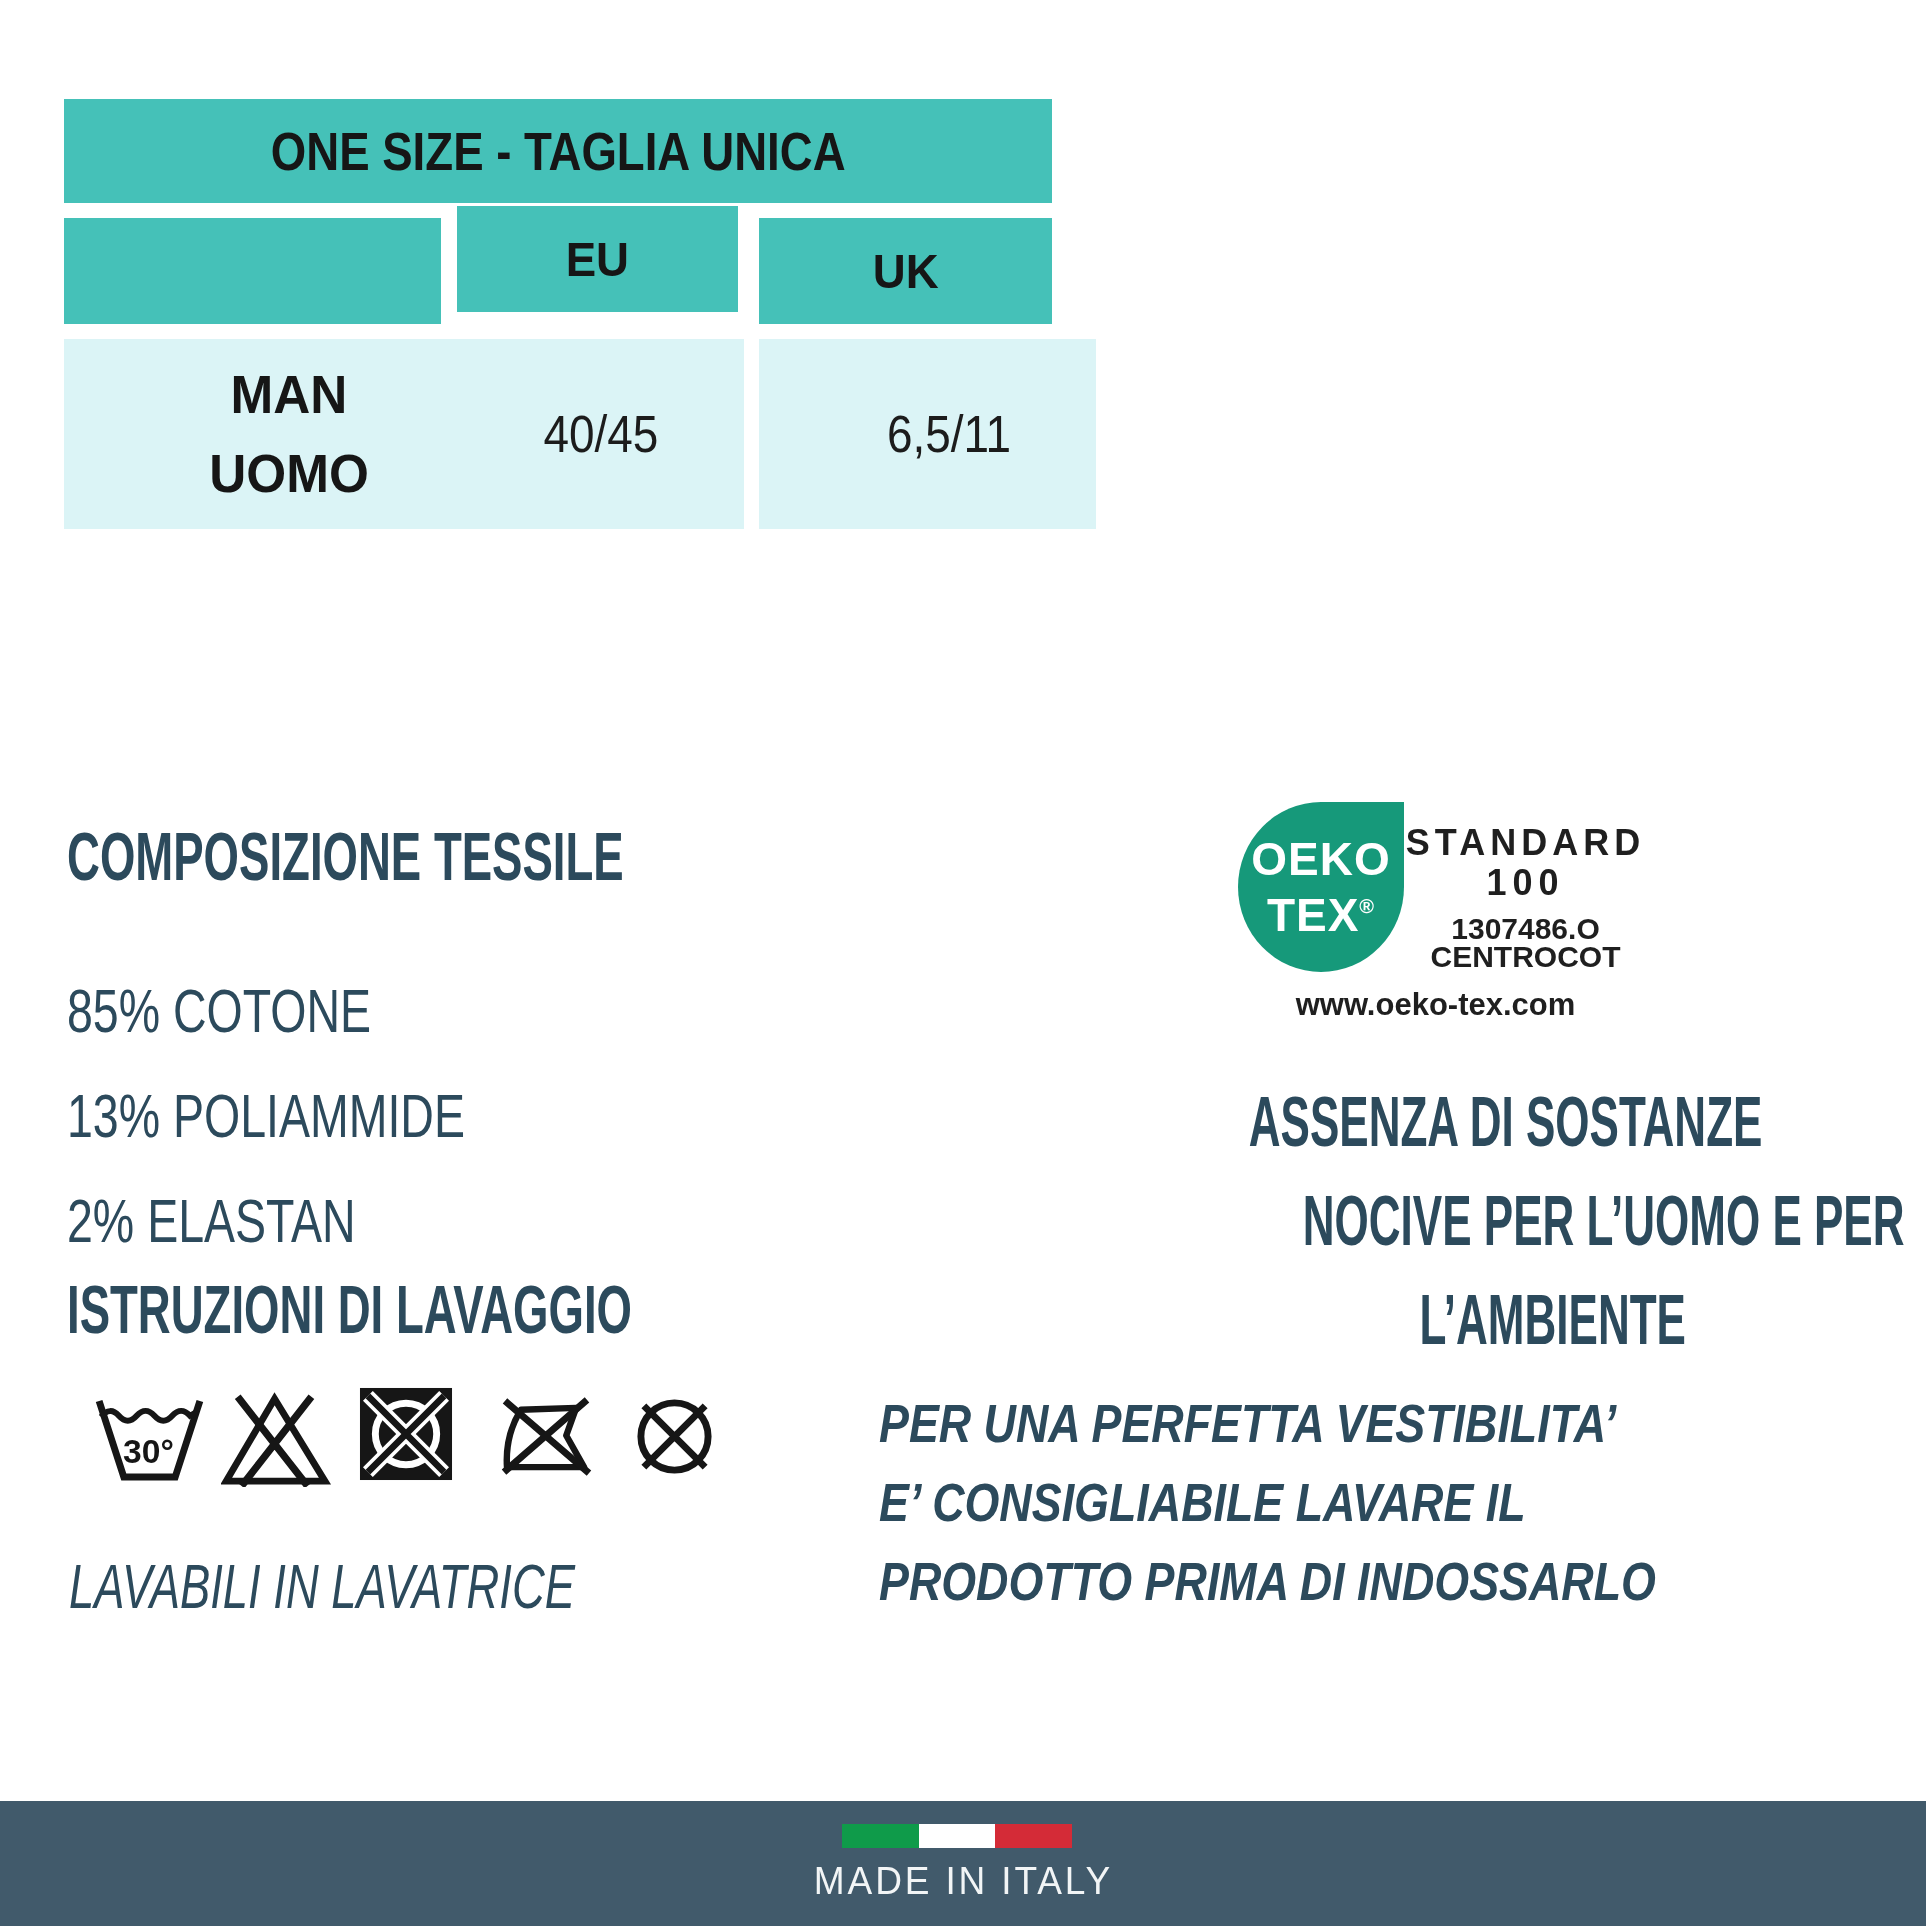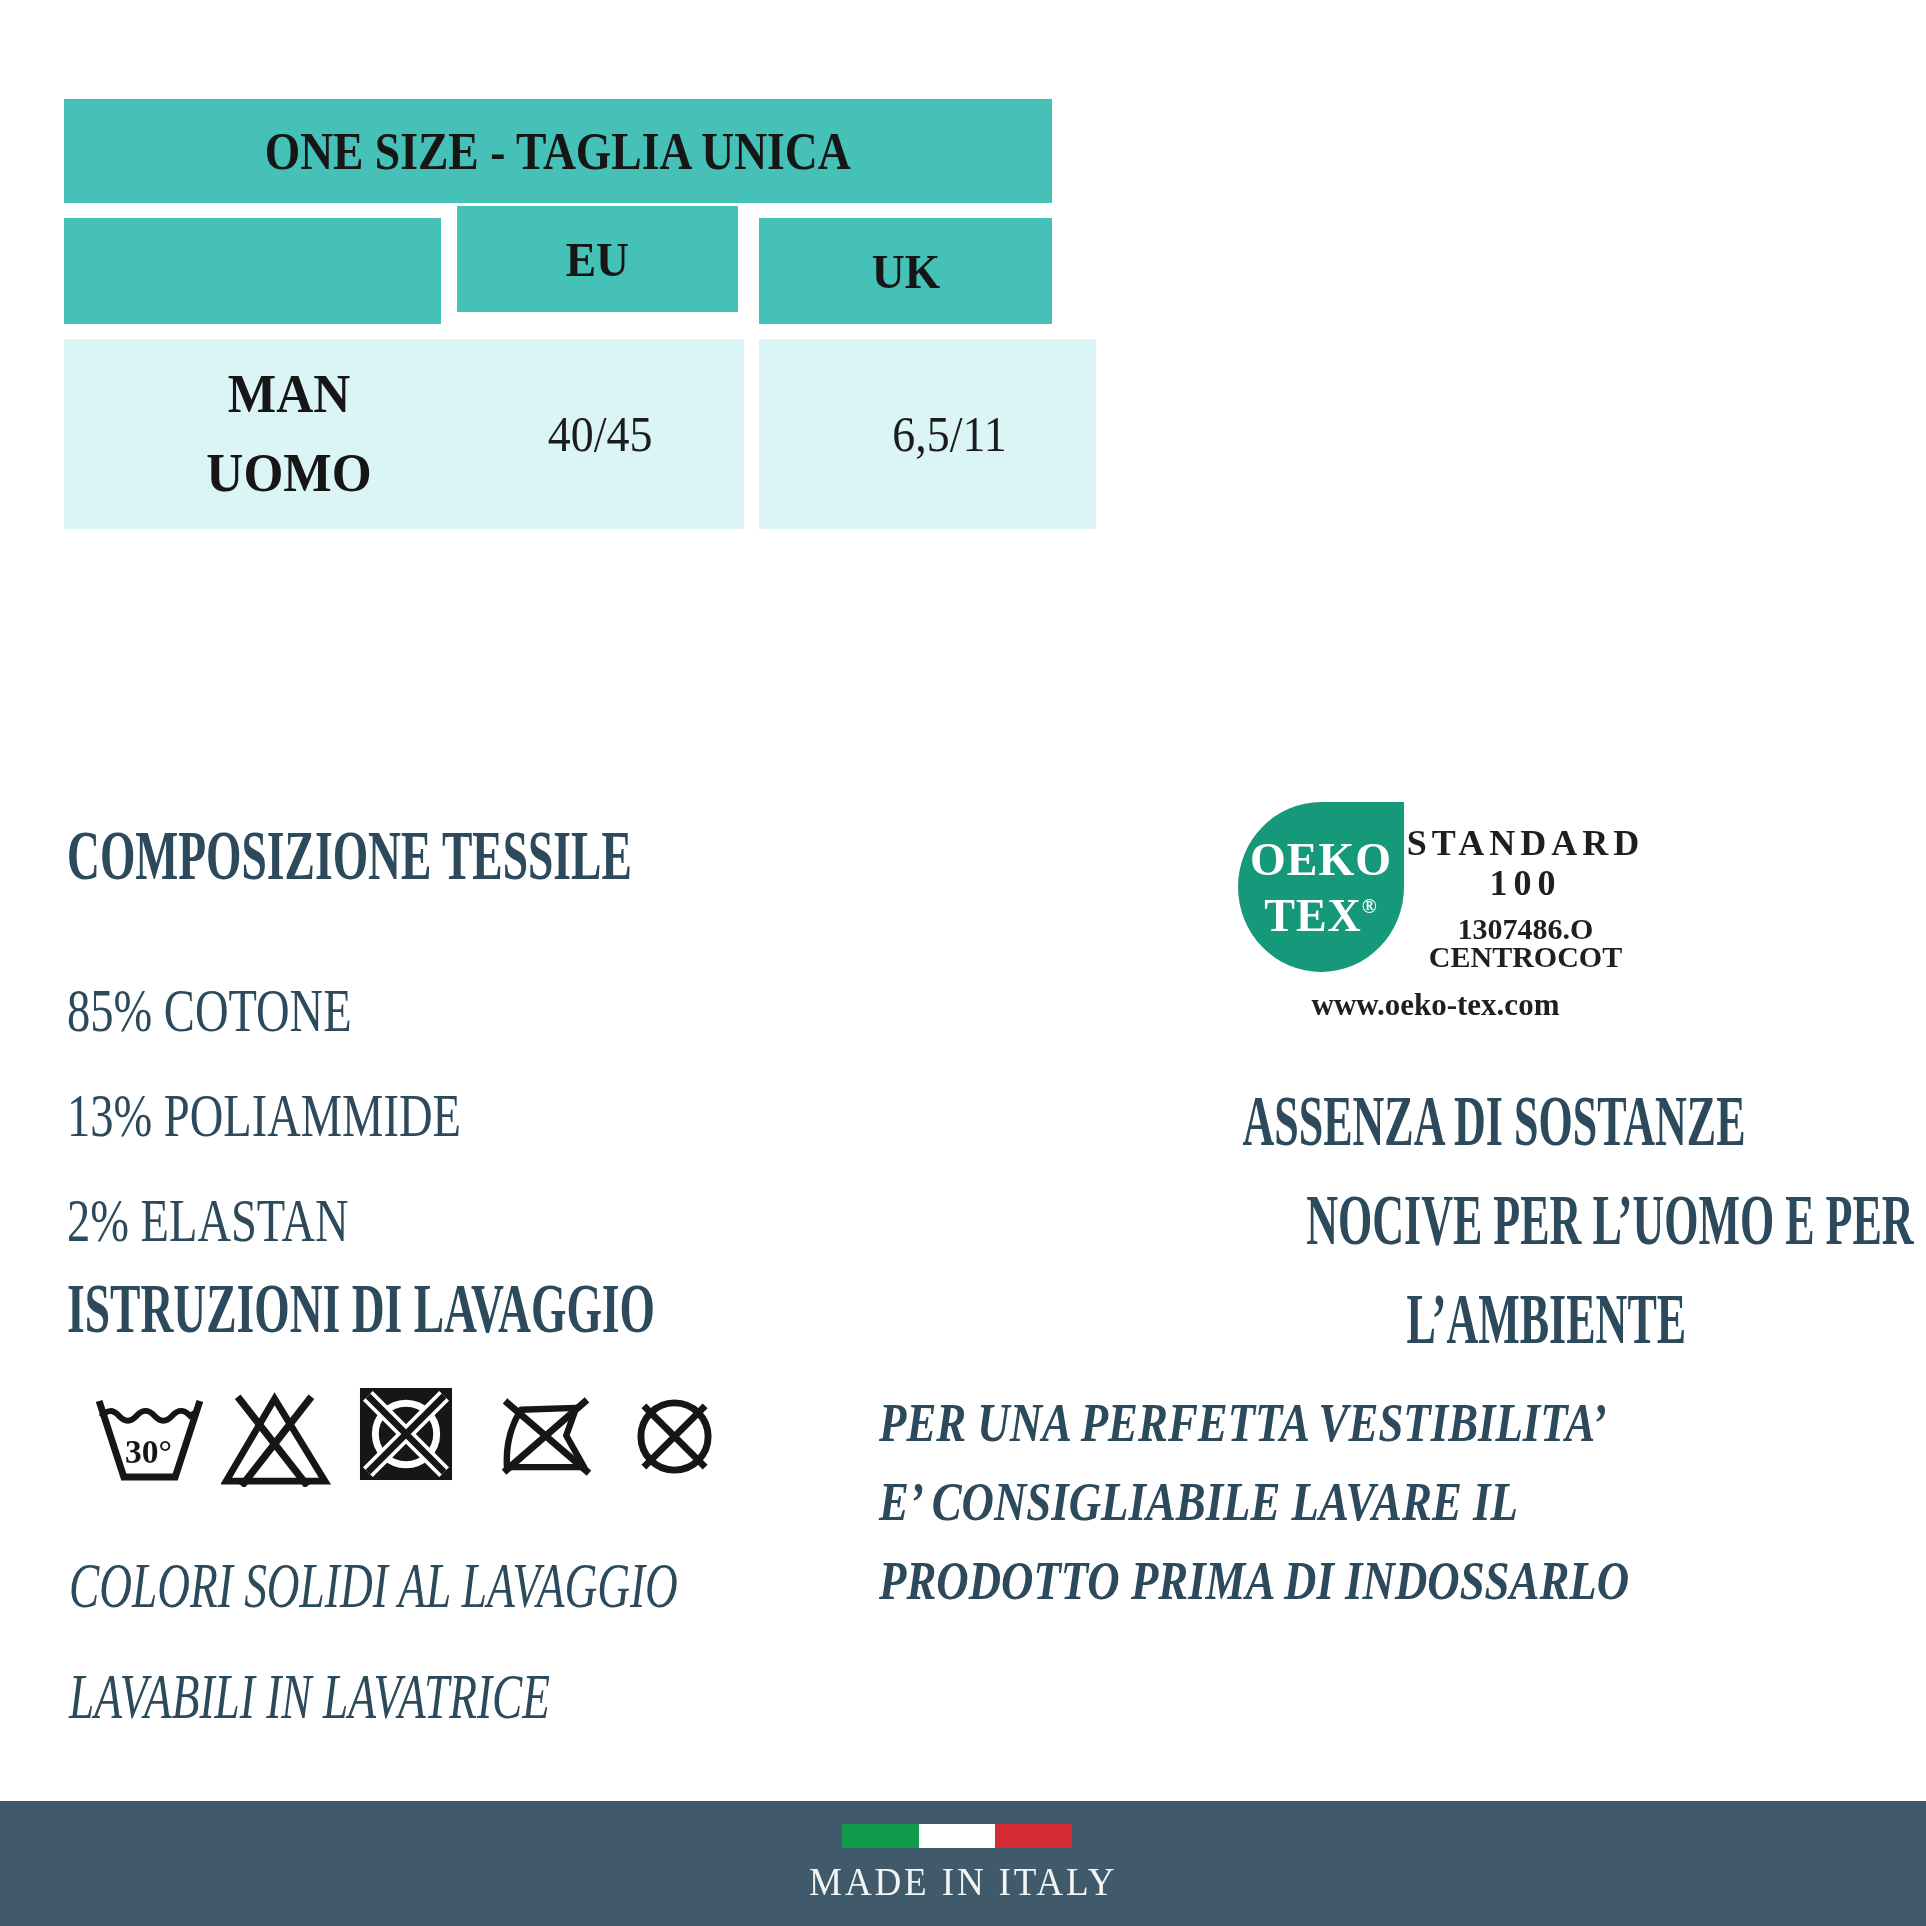--- a/index.html
+++ b/index.html
@@ -1,18 +1,18 @@
 <!DOCTYPE html>
 <html style="--teal: #45C1B8; --table-cell: #DBF4F6; --text-dark: #161616; --slate: #2C4A5C; --oeko-green: #16997A; --footer-bar: #415A6B; --flag-green: #0F9B4A; --flag-white: #FFFFFF; --flag-red: #D42B37;"><head>
 <meta charset="utf-8">
 <style>
   html,body{margin:0;padding:0;background:#ffffff;}
   .page{
     position:relative;width:1927px;height:1927px;overflow:hidden;
-    background:#ffffff;font-family:Liberation Serif, serif;
+    background:#ffffff;font-family:Liberation Sans, sans-serif;
     color:#161616;
   }
   .abs{position:absolute;}
 
   
   .cell{position:absolute;display:flex;align-items:center;justify-content:center;}
   .cell.head{background:var(--teal,#45C1B8);}
   .cell.body{background:var(--table-cell,#DBF4F6);}
   .tbl-title{font-size:53px;font-weight:bold;color:var(--text-dark,#161616);}
   .tbl-col{font-size:48px;font-weight:bold;color:var(--text-dark,#161616);}
@@ -155,22 +155,20 @@
   </div>
   <div class="care-icon" style="left:630px;top:1394px;">
     <svg width="89" height="85" viewBox="0 0 90 86">
       <circle cx="45" cy="43" r="34" fill="none" stroke="#161616" stroke-width="7"></circle>
       <path d="M14,12 L76,74 M76,12 L14,74" fill="none" stroke="#161616" stroke-width="7"></path>
     </svg>
   </div>
 
   <div class="abs slate" style="left:69px;top:1531px;">
     <div class="colori-line">
-      <span class="sx sx72 ol">COLORI SOLIDI AL LAVAGGIO</span></div>
-    <div class="colori-line">
       <span class="sx sx72 ol">LAVABILI IN LAVATRICE</span></div>
   </div>
 
   <div class="droplet">
     <div class="l1">OEKO</div>
     <div class="l2"><span>TEX</span><sup>®</sup></div>
   </div>
   <div class="std-block">
     <div class="std-l1">STANDARD</div>
     <div class="std-l2">100</div>

